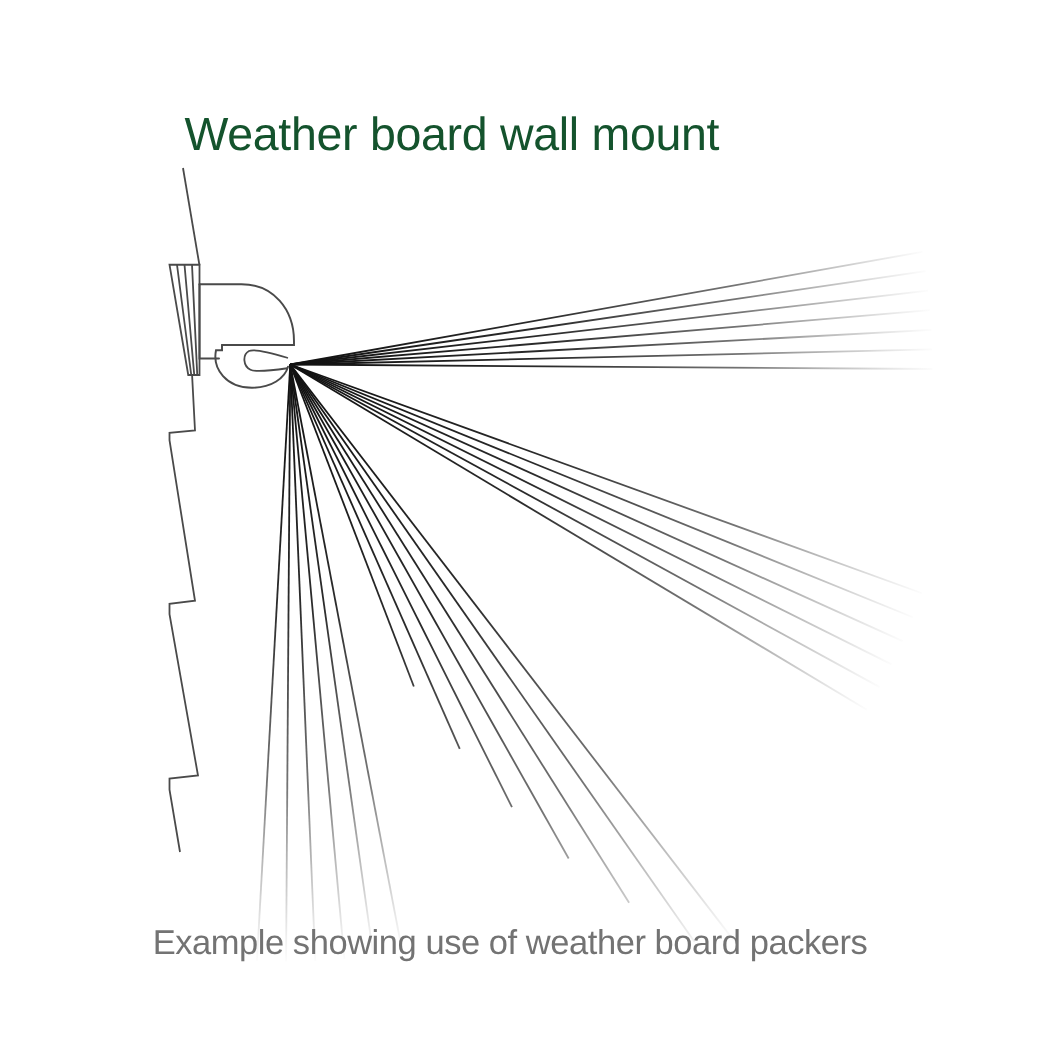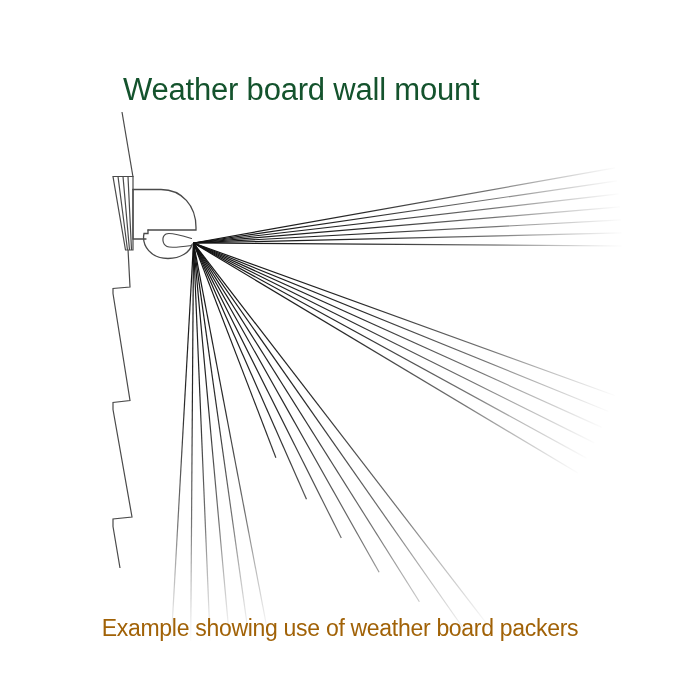--- a/index.html
+++ b/index.html
@@ -8,21 +8,21 @@
     font-family:"Liberation Sans","DejaVu Sans",sans-serif;
   }
   #drawing{position:absolute;left:0;top:0;}
   .page-title{
     position:absolute;left:91px;top:74px;
     font-size:31px;line-height:31px;letter-spacing:-0.2px;
     color:#14532d;font-weight:400;white-space:nowrap;margin-left:32px;
   }
   .caption{
     position:absolute;left:40px;top:614px;width:600px;
-    text-align:center;color:#a16207;
+    text-align:center;color:#737373;
     font-size:23px;line-height:29px;letter-spacing:-0.3px;
   }
   .caption div{white-space:nowrap;}
 </style>
 </head>
 <body>
 
 <div id="stage">
 
   <svg id="drawing" width="700" height="700" viewBox="0 0 700 700" xmlns="http://www.w3.org/2000/svg">

